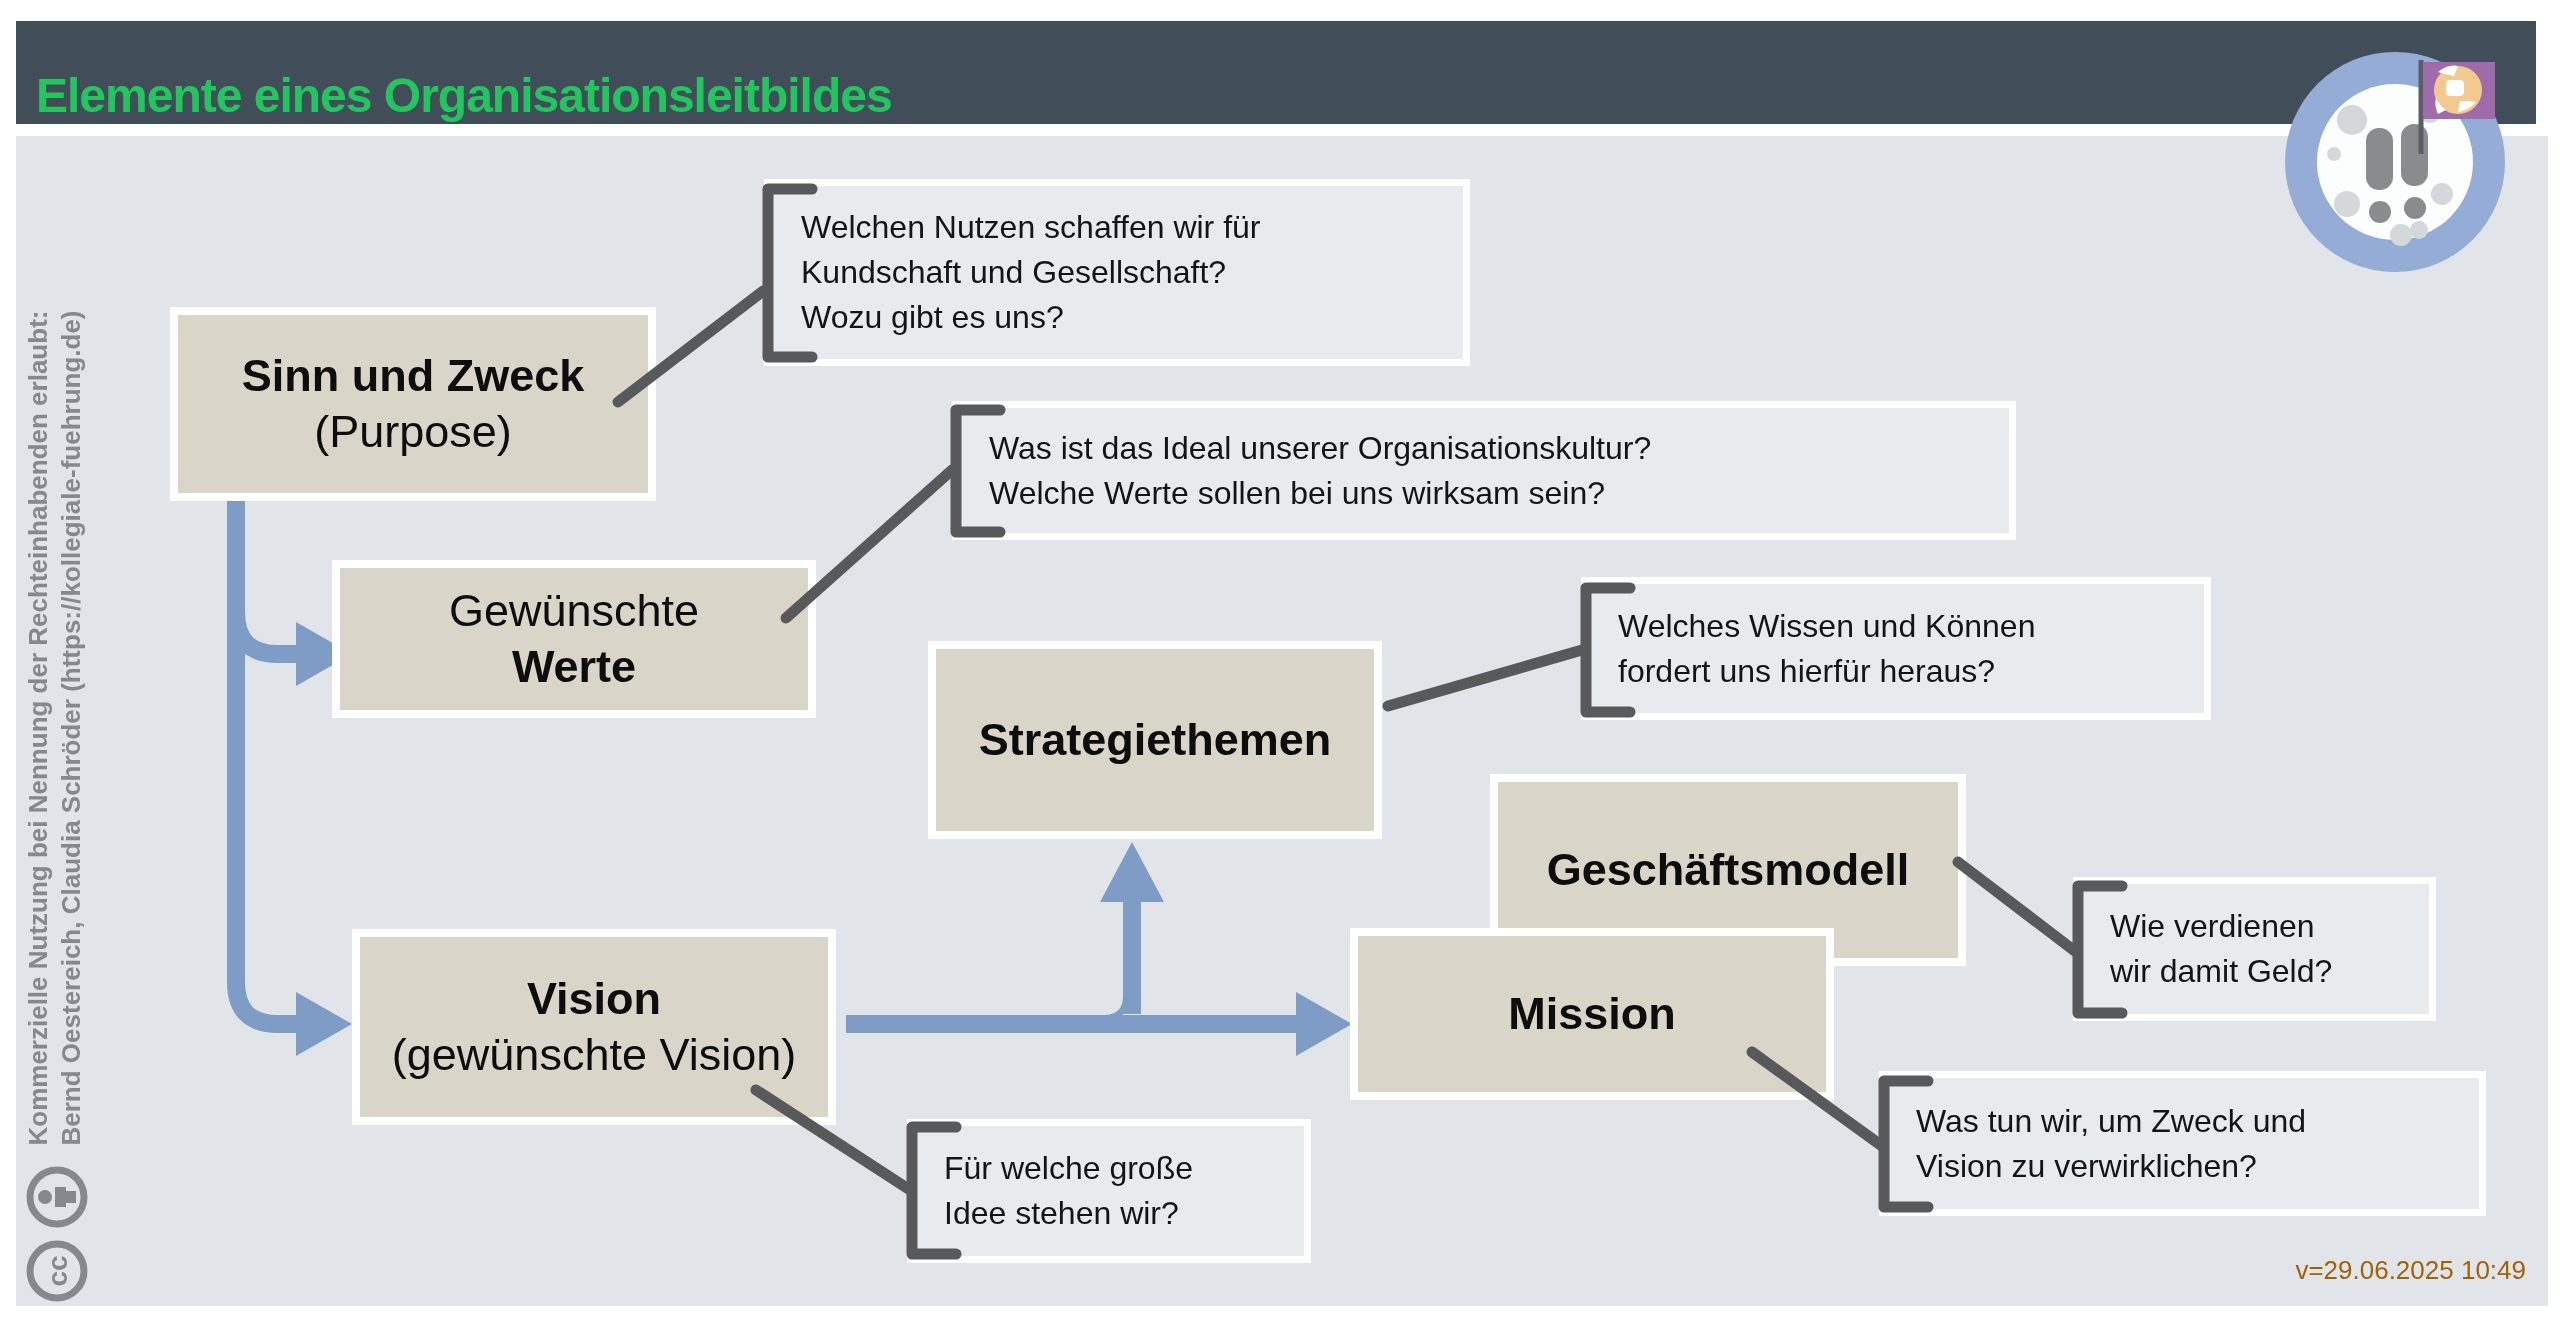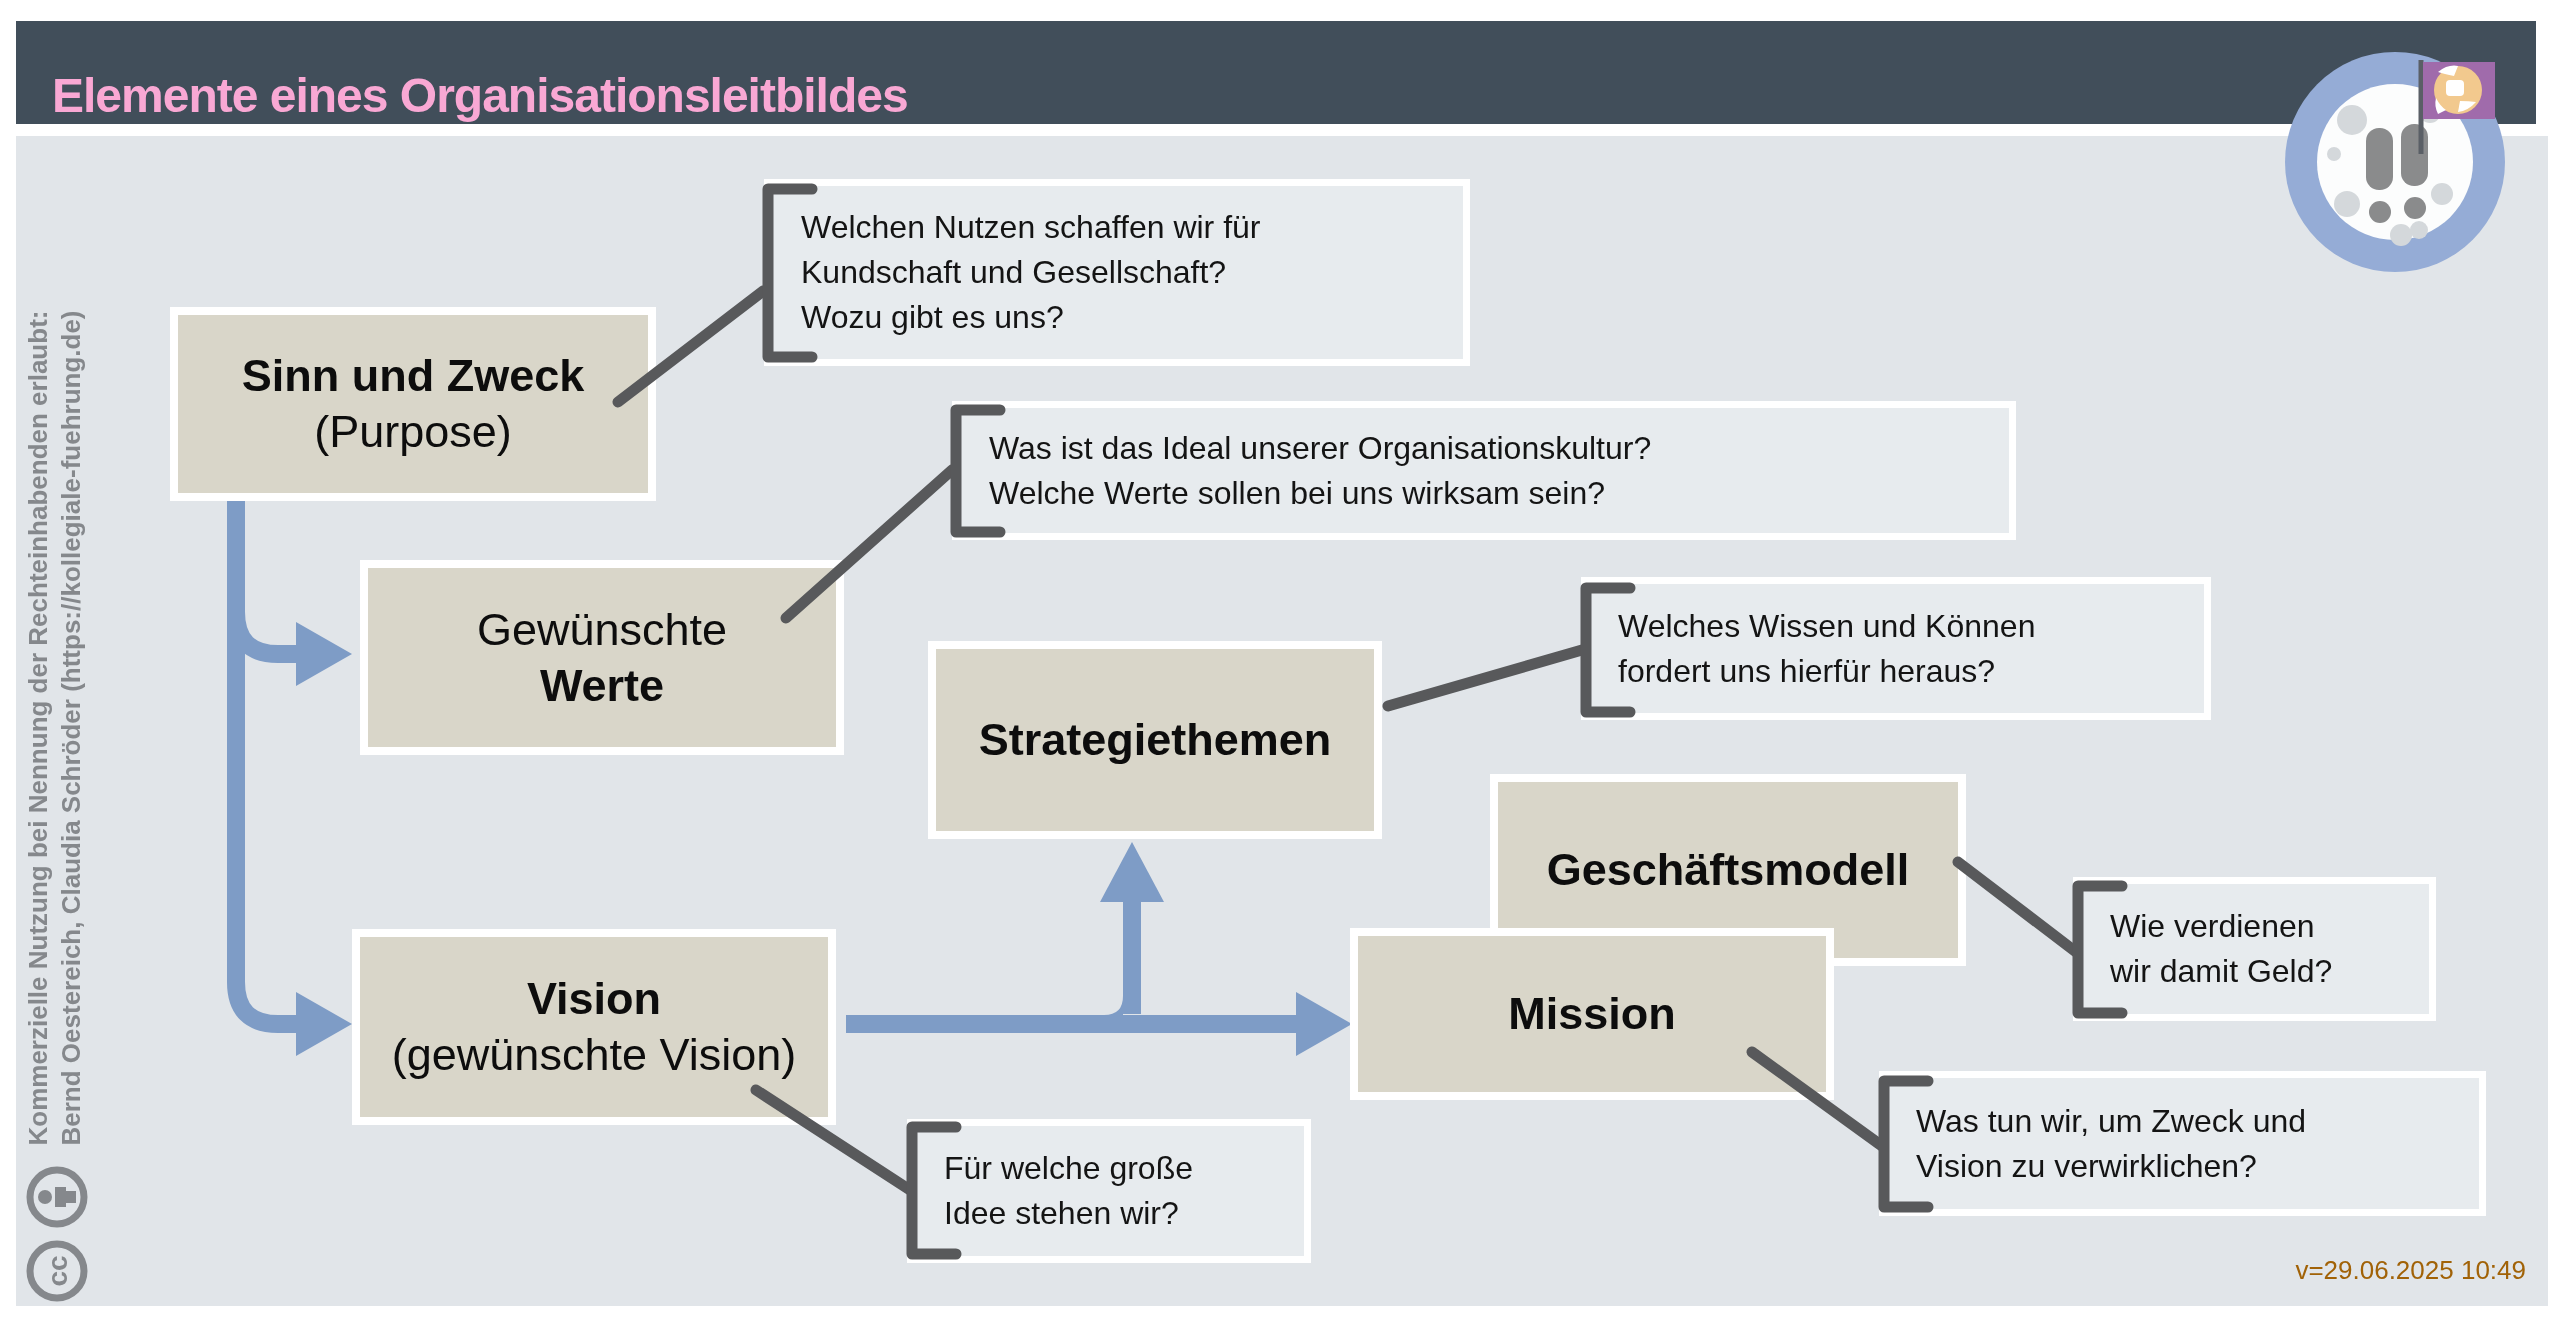--- a/index.html
+++ b/index.html
@@ -10,22 +10,22 @@
   }
   .canvas{
     position:absolute;left:16px;top:136px;width:2532px;height:1170px;
     background:#e1e5e9;
   }
   .header{
     position:absolute;left:16px;top:21px;width:2520px;height:103px;
     background:#414e5a;display:flex;align-items:center;
   }
   .header .title{
-    color:#f9a8d4;font-weight:bold;font-size:48px;letter-spacing:-1px;
-    padding-left:36px;white-space:nowrap;margin-top:45px;
+    color:#22c55e;font-weight:bold;font-size:48px;letter-spacing:-1px;
+    padding-left:20px;white-space:nowrap;margin-top:45px;
   }
   .layer{position:absolute;left:0;top:0;width:2560px;height:1324px;pointer-events:none;}
   .box{
     position:absolute;background:#d9d6c9;border:8px solid #ffffff;
     box-sizing:border-box;display:flex;flex-direction:column;
     justify-content:center;align-items:center;text-align:center;
     color:#0d0d0d;font-size:45px;line-height:1.24;
   }
   .box .b{font-weight:bold;}
   .note{
@@ -69,21 +69,21 @@
     <polygon points="1352,1024 1296,992 1296,1056"></polygon>
     <polygon points="1132,842 1100,902 1164,902"></polygon>
   </g>
 </svg>
 
 <div class="box" style="left:170px;top:307px;width:486px;height:194px;">
   <div class="b">Sinn und Zweck</div>
   <div>(Purpose)</div>
 </div>
 
-<div class="box" style="left:360px;top:560px;width:484px;height:195px;text-align:center;">
+<div class="box" style="left:332px;top:560px;width:484px;height:158px;text-align:center;">
   <div>Gewünschte</div>
   <div class="b">Werte</div>
 </div>
 
 <div class="box" style="left:928px;top:641px;width:454px;height:198px;">
   <div class="b">Strategiethemen</div>
 </div>
 
 <div class="box" style="left:1490px;top:774px;width:476px;height:192px;">
   <div class="b">Geschäftsmodell</div>

